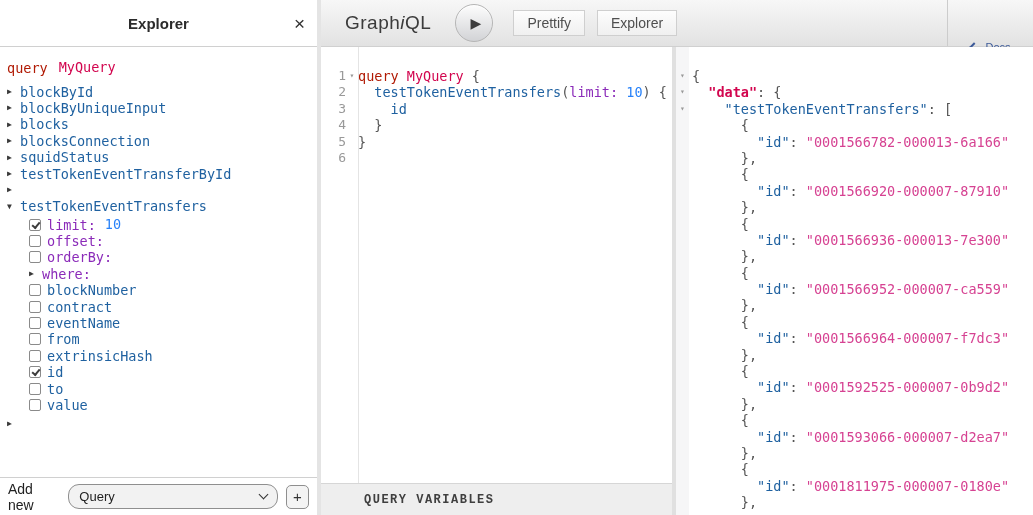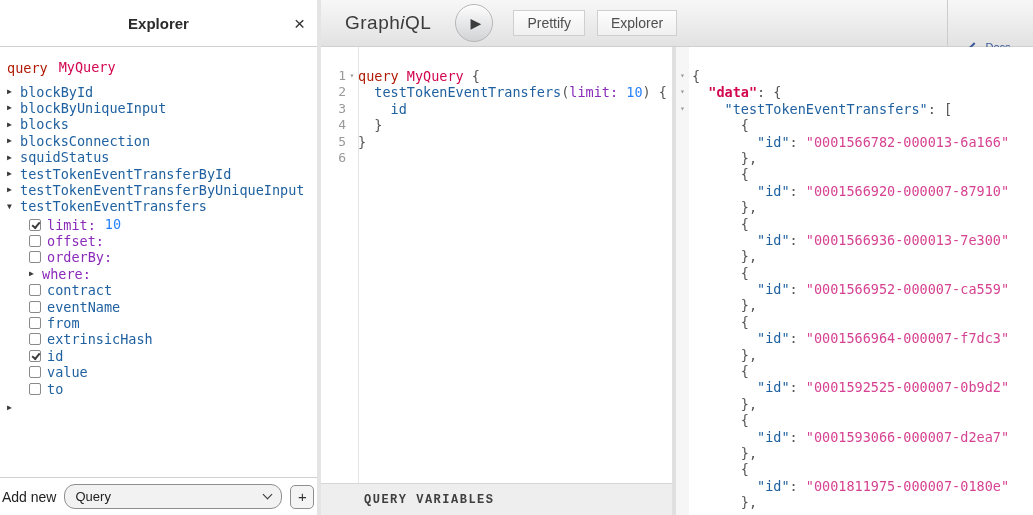--- a/index.html
+++ b/index.html
@@ -23,21 +23,21 @@
   .t-name { color:#D2054E; border-bottom:1px solid #c4c4c4; padding:0 2px 1px 2px; }
   .t-field { color:#1F61A0; }
   .t-arg { color:#8B2BB9; }
   .t-val { color:#2882F9; border-bottom:1px solid #c4c4c4; padding:0 5px 1px 5px; margin-left:4px; }
   .arrow { width:13px; display:inline-block; font-size:8px; color:#3a3a3a; text-align:left; flex:none; }
   .subtree { margin:2px 0 2px 0; }
   .child { padding-left:22px; }
   .cb { width:12px; height:12px; border:1px solid #8a8a8a; border-radius:2px; background:#fff; margin-right:6px; position:relative; flex:none; }
   .cb.checked::after { content:""; position:absolute; left:2px; top:2px; width:6px; height:3px;
     border-left:2px solid #3c3c3c; border-bottom:2px solid #3c3c3c; transform:rotate(-50deg); }
-  .explorer-footer { height:38px; border-top:1px solid #d0d0d0; display:flex; align-items:center; padding:0 2px; gap:8px; background:#fff; }
+  .explorer-footer { height:38px; border-top:1px solid #d0d0d0; display:flex; align-items:center; padding:0 8px; gap:8px; background:#fff; }
   .add-new-label { font-size:14px; color:#222; }
   .select-wrap { position:relative; width:218px; }
   .type-select { width:100%; height:25px; appearance:none; -webkit-appearance:none;
     border:1px solid #8f8f8f; border-radius:11px; background:#f2f2f2; padding:0 24px 0 10px;
     font-size:13px; color:#222; font-family:"Liberation Sans",sans-serif; }
   .select-chevron { position:absolute; right:11px; top:7px; width:7px; height:7px;
     border-right:1.8px solid #333; border-bottom:1.8px solid #333; transform:rotate(45deg); pointer-events:none; }
   .plus-btn { width:24px; height:24px; border:1px solid #8f8f8f; border-radius:5px; background:#f4f4f4;
     font-size:15px; color:#333; display:flex; align-items:center; justify-content:center; cursor:pointer; }
 
@@ -120,21 +120,20 @@
       <div class="t-row">
         <span class="arrow">▶</span>
         <span class="t-field">squidStatus</span>
       </div>
       <div class="t-row">
         <span class="arrow">▶</span>
         <span class="t-field">testTokenEventTransferById</span>
       </div>
       <div class="t-row">
         <span class="arrow">▶</span>
-        <span class="t-field">testTokenEventTransferByUniqueInput</span>
       </div>
 
       <div class="t-row">
         <span class="arrow">▼</span>
         <span class="t-field">testTokenEventTransfers</span>
       </div>
 
       <div class="subtree">
         <div class="t-row child">
           <span class="cb checked"></span>
@@ -149,45 +148,49 @@
           <span class="cb"></span>
           <span class="t-arg">orderBy:</span>
         </div>
         <div class="t-row child">
           <span class="arrow">▶</span>
           <span class="t-arg">where:</span>
         </div>
 
         <div class="t-row child">
           <span class="cb"></span>
+          <span class="t-field">blockNumber</span>
+        </div>
+        <div class="t-row child">
+          <span class="cb"></span>
           <span class="t-field">contract</span>
         </div>
         <div class="t-row child">
           <span class="cb"></span>
           <span class="t-field">eventName</span>
         </div>
         <div class="t-row child">
           <span class="cb"></span>
           <span class="t-field">from</span>
         </div>
         <div class="t-row child">
           <span class="cb"></span>
           <span class="t-field">extrinsicHash</span>
         </div>
         <div class="t-row child">
           <span class="cb checked"></span>
           <span class="t-field">id</span>
         </div>
         <div class="t-row child">
           <span class="cb"></span>
+          <span class="t-field">to</span>
+        </div>
+        <div class="t-row child">
+          <span class="cb"></span>
           <span class="t-field">value</span>
-        </div>
-        <div class="t-row child">
-          <span class="cb"></span>
-          <span class="t-field">to</span>
         </div>
       </div>
 
       <div class="t-row">
         <span class="arrow">▶</span>
       </div>
     </div>
 
     <div class="explorer-footer">
       <span class="add-new-label">Add new</span>

